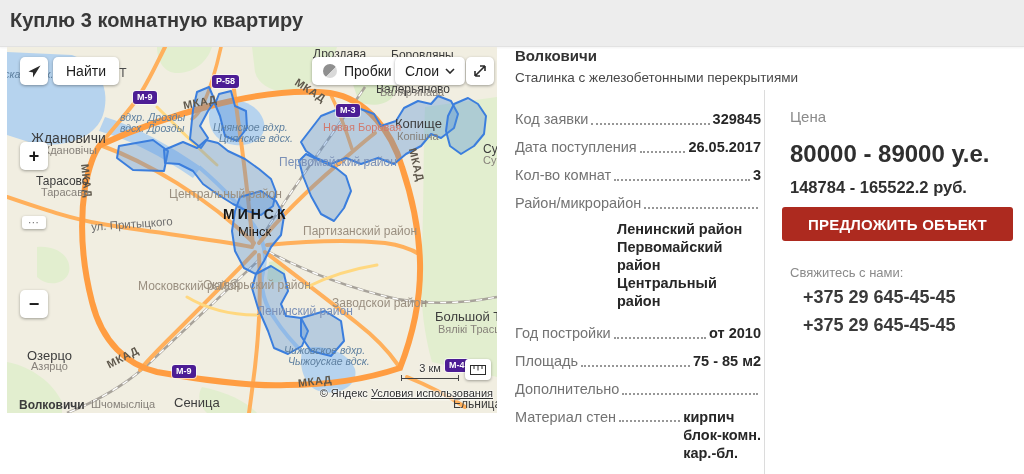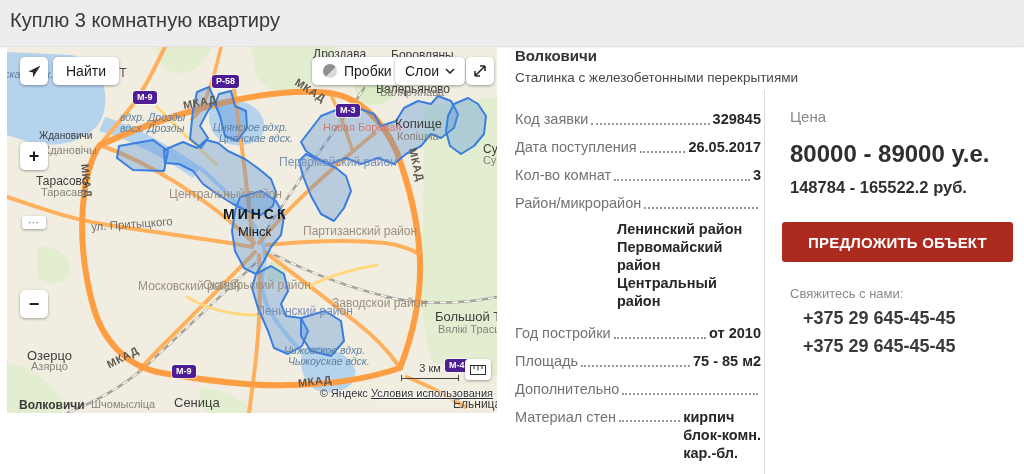--- a/index.html
+++ b/index.html
@@ -2,21 +2,21 @@
 <html><head>
 <meta charset="utf-8">
 <style>
   html,body{margin:0;padding:0;}
   body{width:1024px;height:474px;position:relative;background:#fff;
        font-family:"Liberation Sans","DejaVu Sans",sans-serif;overflow:hidden;}
 
   
   .topbar{position:absolute;left:0;top:0;width:1024px;height:46px;background:#ededed;
           border-bottom:1px solid #e2e2e2;box-shadow:0 1px 2px rgba(0,0,0,.05);}
-  .topbar h1{margin:0;position:absolute;left:10px;top:9px;font-size:20px;font-weight:normal;color:#383838;}
+  .topbar h1{margin:0;position:absolute;left:10px;top:9px;font-size:20px;font-weight:bold;color:#383838;}
 
   
   .map{position:absolute;left:7px;top:47px;width:490px;height:366px;background:#f1eee1;
        overflow:hidden;cursor:grab;}
   .map svg.base{position:absolute;left:0;top:0;}
 
   .lb{position:absolute;white-space:nowrap;color:#3c3c3c;font-size:12px;line-height:1.05;z-index:3;}
   .lb.sec{color:#86817a;font-size:11px;}
   .lb.water{color:#5f80a0;font-style:italic;font-size:10.5px;}
   .lb.dist{color:#9a8f80;font-size:12px;text-align:center;line-height:1.15;}
@@ -73,21 +73,21 @@
   #lb-mkad-n{left:176px;top:50px;transform:rotate(-11deg);}
   #lb-mkad-ne{left:286px;top:38px;transform:rotate(33deg);}
   #b-m3{left:329px;top:57px;}
   #lb-kopishche{left:388px;top:70px;font-size:13px;}
   #lb-kopishche2{left:390px;top:84px;}
   #lb-novbor{left:316px;top:75px;}
   #lb-tsnyan{left:206px;top:75px;}
   #lb-tsnyan2{left:212px;top:86px;}
   #lb-drozdy{left:113px;top:65px;}
   #lb-drozdy2{left:113px;top:76px;}
-  #lb-zhdan{left:32px;top:84px;font-size:10px;}
+  #lb-zhdan{left:24px;top:84px;font-size:14px;}
   #lb-zhdan2{left:33px;top:98px;}
   #lb-mkad-w{left:62px;top:128px;transform:rotate(84deg);}
   #lb-su1{left:476px;top:96px;}
   #lb-su2{left:476px;top:108px;}
   #lb-pervom{left:272px;top:109px;width:100px;}
   #lb-tarasovo{left:29px;top:128px;}
   #lb-tarasovo2{left:34px;top:140px;}
   #lb-tsentr{left:162px;top:141px;width:86px;}
   #lb-prityts{left:84px;top:171px;color:#6e6e6e;font-size:11.5px;transform:rotate(-4deg);}
   #lb-minsk{left:216px;top:160px;}
@@ -127,21 +127,21 @@
   .vblock{padding-left:102px;font-weight:bold;color:#272727;font-size:14.5px;
           line-height:18px;margin:-2px 0 14px;}
   .vextra{font-weight:bold;color:#272727;font-size:14.5px;line-height:20px;margin-top:10px;width:235px;}
 
   
   .price{position:absolute;left:764px;top:90px;bottom:0;width:260px;box-sizing:border-box;
          border-left:1px solid #dcdcdc;padding:18px 12px 0 17px;}
   .price .plabel{font-size:15px;color:#8a8a8a;padding-left:8px;}
   .price .pmain{margin-top:15px;font-size:24px;font-weight:bold;color:#2f2f2f;padding-left:8px;}
   .price .prub{margin-top:10px;font-size:16.5px;font-weight:bold;color:#2f2f2f;padding-left:8px;}
-  .offer-btn{margin-top:25px;width:231px;height:40px;background:#ad2a1f;color:#fff;border:none;
+  .offer-btn{margin-top:10px;width:231px;height:34px;background:#ad2a1f;color:#fff;border:none;
          border-radius:3px;font-size:15px;font-weight:bold;cursor:pointer;
          font-family:"Liberation Sans",sans-serif;letter-spacing:.2px;}
   .contact-label{margin-top:24px;font-size:13px;color:#8a8a8a;padding-left:8px;}
   .phone{margin-top:7px;font-size:18px;font-weight:bold;color:#3a3a3a;padding-left:21px;}
 </style>
 </head>
 <body>
 
 <div class="topbar">
   <h1>Куплю 3 комнатную квартиру</h1>

